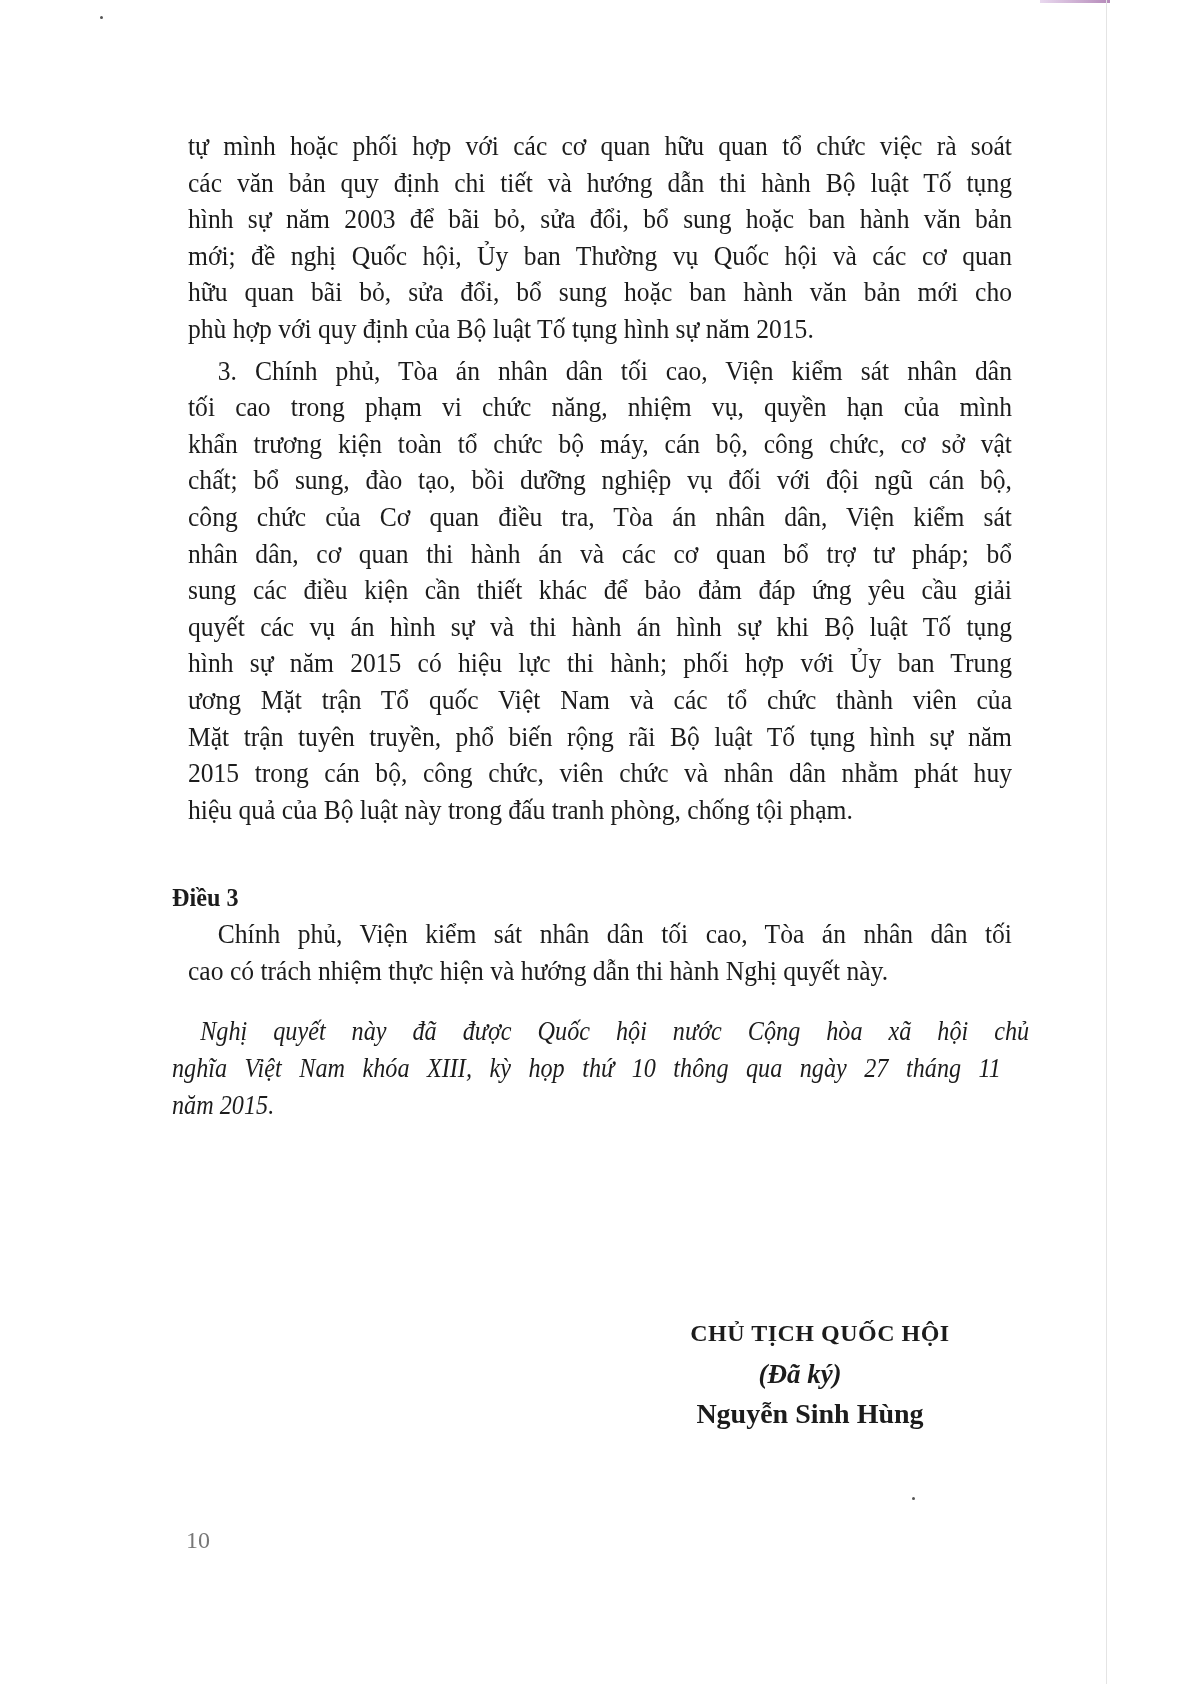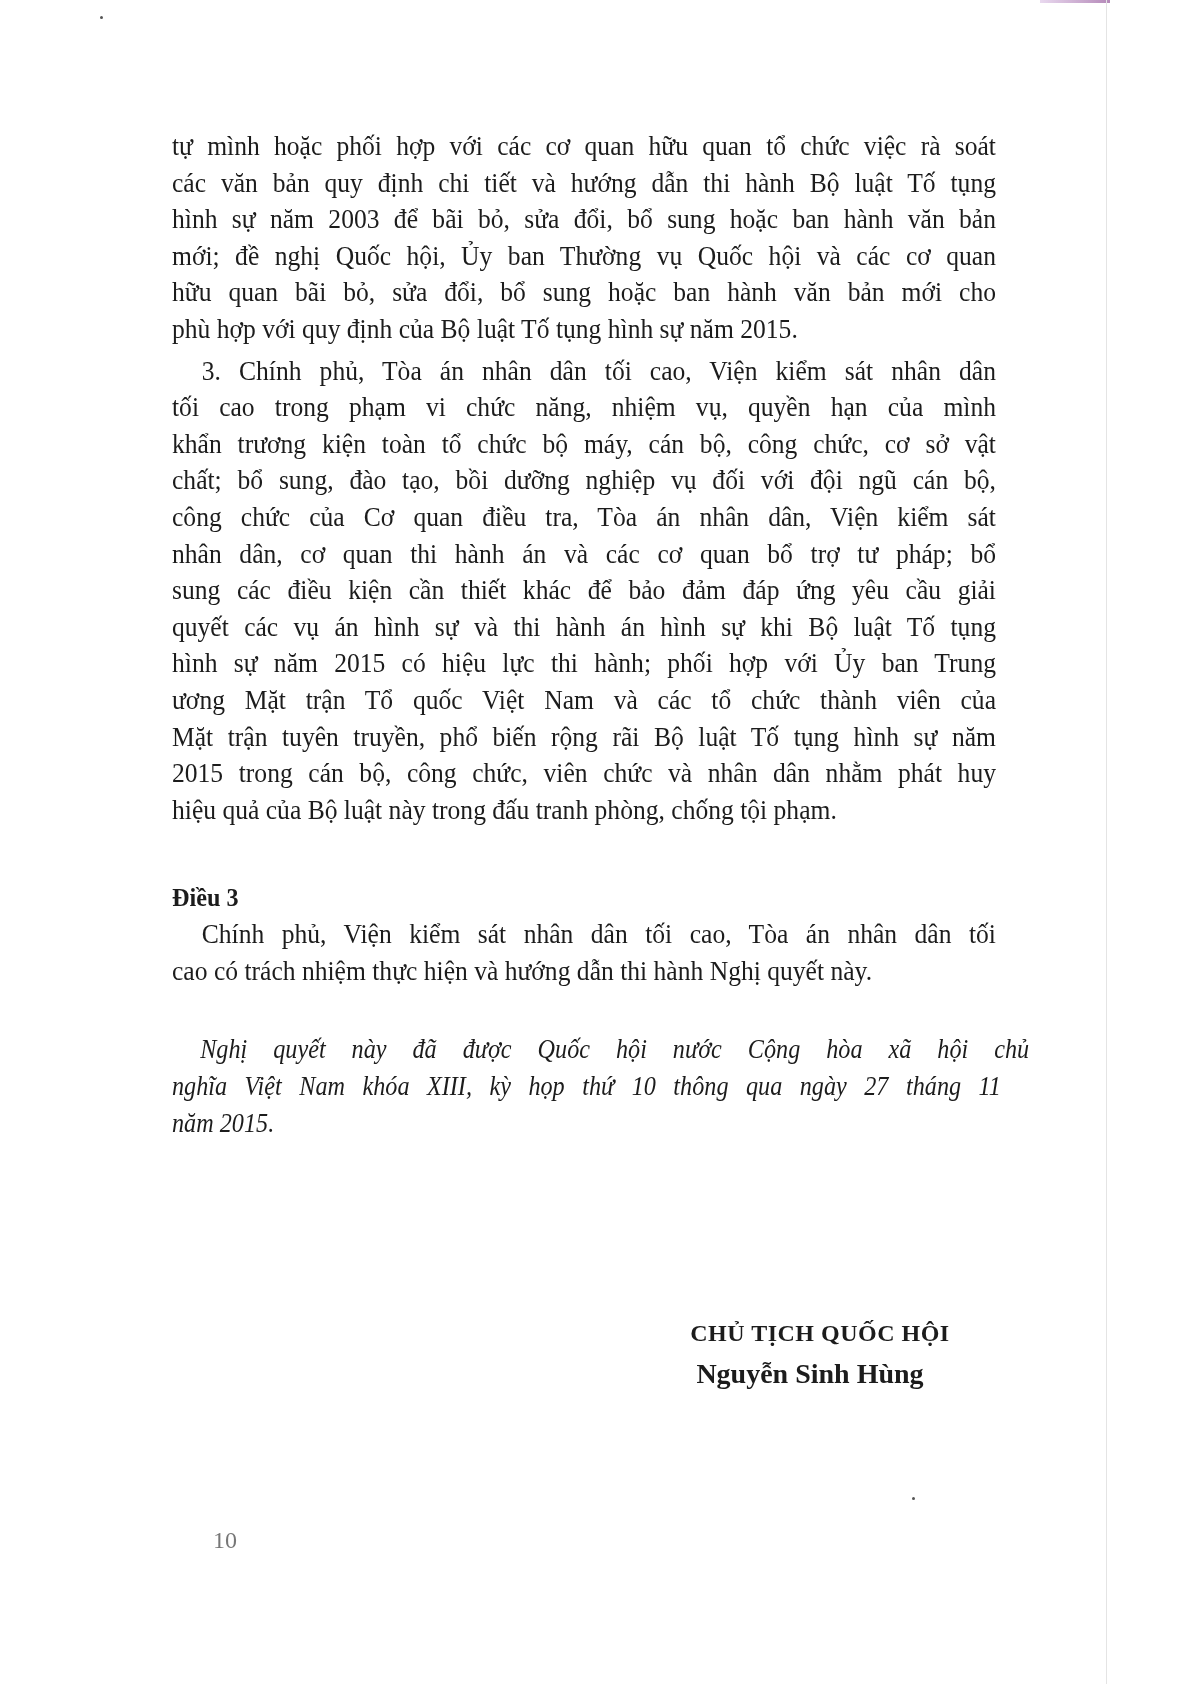--- a/index.html
+++ b/index.html
@@ -11,29 +11,29 @@
   .page-edge-top { position:absolute; left:1040px; top:0; width:70px; height:3px; background:linear-gradient(90deg,#e9d9ef,#b58ab9); }
   .speck { position:absolute; width:3px; height:3px; background:#555; border-radius:50%; }
   .content { position:absolute; left:172px; top:128px; width:830px; }
   .line {
     display:block; white-space:nowrap; font-size:27.5px; line-height:36.6px; height:36.6px;
     transform:scaleX(0.93); transform-origin:left center; text-align:justify; text-align-last:justify;
     width:886px;
   }
   .line.last { text-align-last:left; }
   .indent { padding-left:32px; width:854px; }
-  .para { margin:0 0 5px 0; }
+  .para { margin:0 0 5px 16px; }
   .heading { font-weight:bold; font-size:26px; margin-top:52px; line-height:36px; transform:scaleX(0.93); transform-origin:left center; }
   .italic-block .line { font-style:italic; transform:scaleX(0.88); width:942px; }
-  .italic-block { margin-top:42px; }
+  .italic-block { margin-top:24px; }
   .signature { position:absolute; left:600px; top:1312px; width:440px; text-align:center; }
   .sig-title { font-weight:bold; font-size:24px; line-height:42px; letter-spacing:0.5px; }
   .sig-note { font-weight:bold; font-style:italic; font-size:27px; line-height:40px; margin-left:-40px; }
   .sig-name { font-weight:bold; font-size:28px; line-height:40px; margin-left:-20px;text-align:center; }
-  .page-number { position:absolute; left:186px; top:1527px; font-size:24px; color:#777;margin-left:27px; }
+  .page-number { position:absolute; left:186px; top:1527px; font-size:24px; color:#777; }
 </style>
 </head>
 <body>
 
 <div class="page-edge-top"></div>
 <div class="page-edge-right"></div>
 <div class="speck" style="left:100px;top:16px;"></div>
 <div class="speck" style="left:912px;top:1497px;"></div>
 
 <div class="content">
@@ -71,16 +71,17 @@
 
   <div class="italic-block">
     <span class="line indent">Nghị quyết này đã được Quốc hội nước Cộng hòa xã hội chủ</span>
     <span class="line">nghĩa Việt Nam khóa XIII, kỳ họp thứ 10 thông qua ngày 27 tháng 11</span>
     <span class="line last">năm 2015.</span>
   </div>
 </div>
 
 <div class="signature">
   <div class="sig-title">CHỦ TỊCH QUỐC HỘI</div>
+  <div class="sig-note">(Đã ký)</div>
   <div class="sig-name">Nguyễn Sinh Hùng</div>
 </div>
 
 <div class="page-number">10</div>
 
 </body></html>

